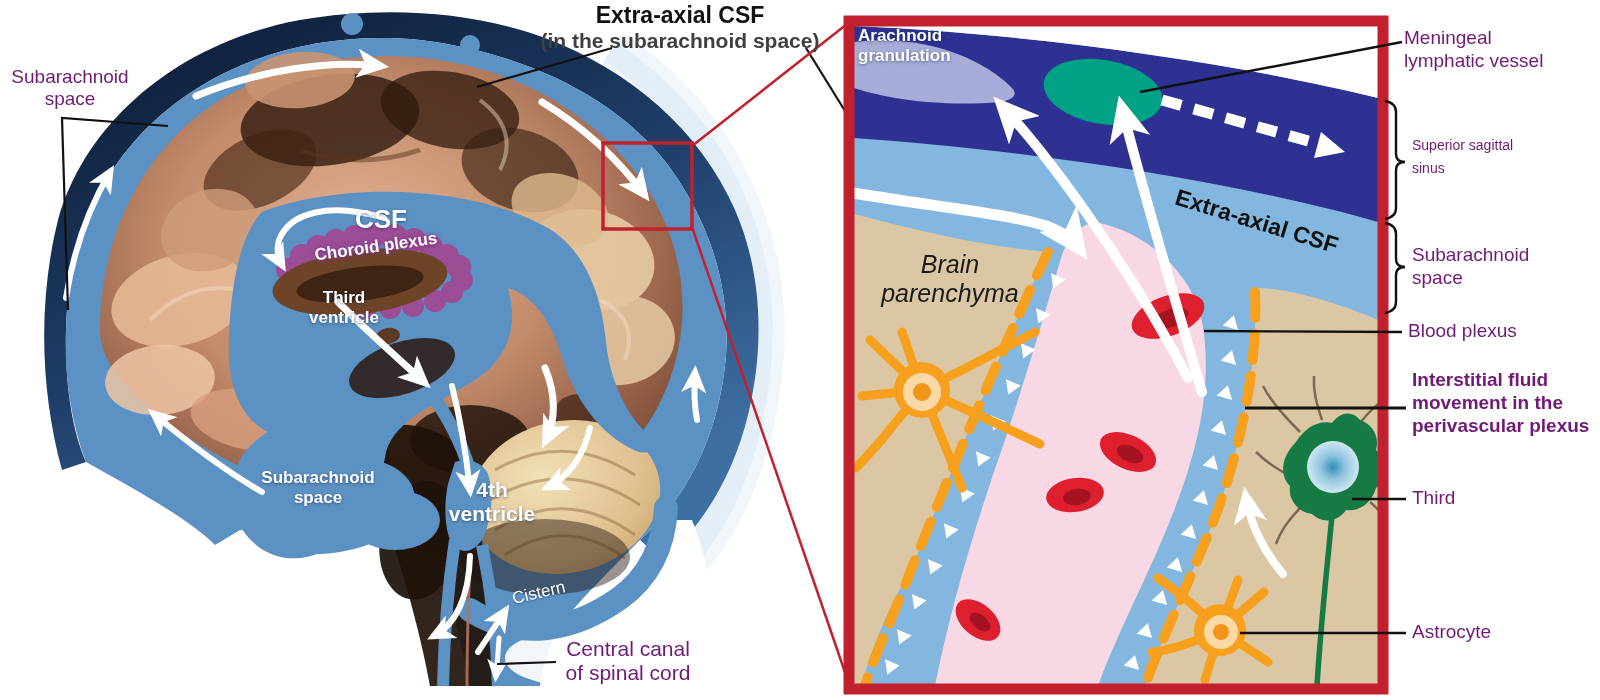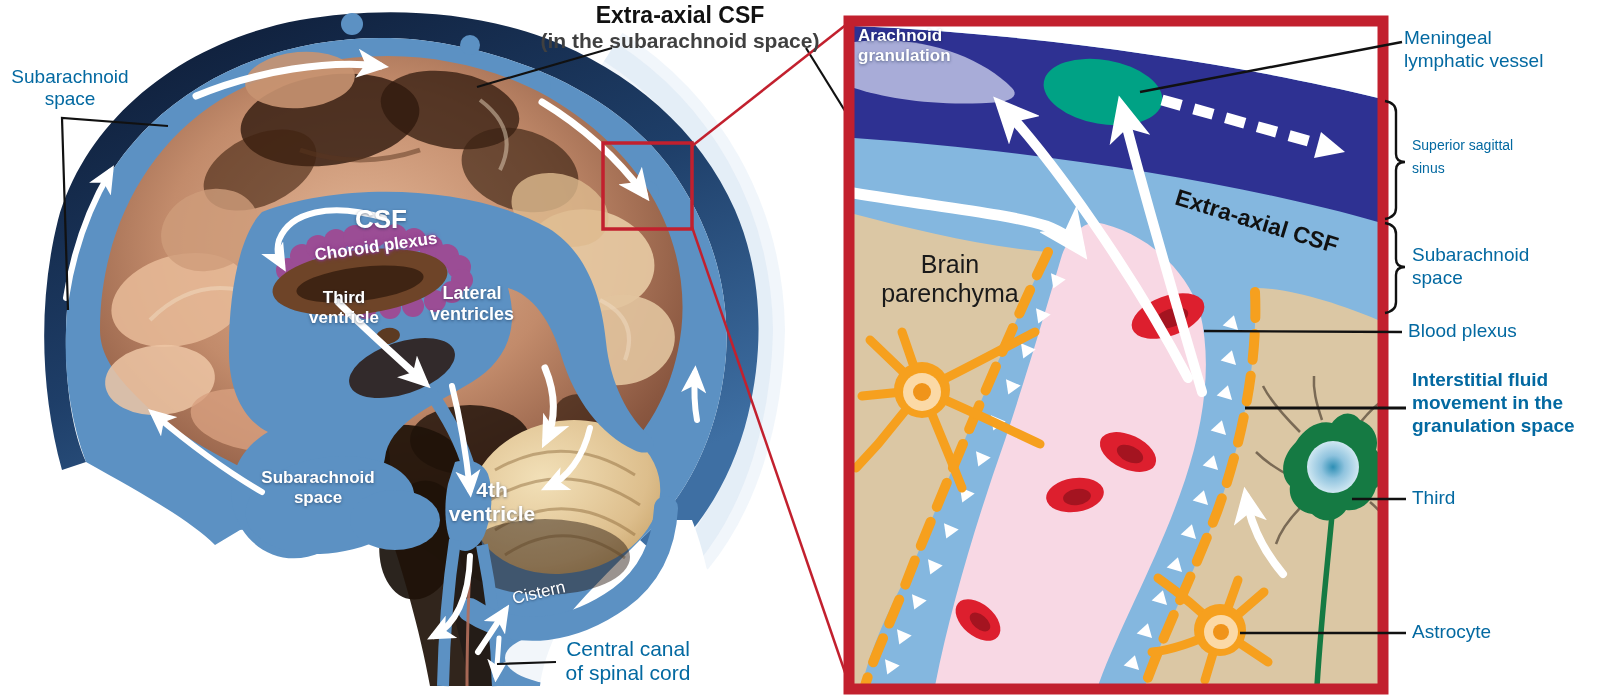--- a/index.html
+++ b/index.html
@@ -1,19 +1,19 @@
 <!DOCTYPE html>
 <html><head>
 <meta charset="utf-8">
 <style>
   html,body{margin:0;padding:0;background:#fff;}
   #stage{position:relative;width:1600px;height:700px;background:#fff;overflow:hidden;
          font-family:"Liberation Sans",sans-serif;}
   #art{position:absolute;left:0;top:0;}
-  .lbl{position:absolute;white-space:pre-line;color:#0369a1;line-height:1.16;
+  .lbl{position:absolute;white-space:pre-line;color:#701a75;line-height:1.16;
        font-family:"Liberation Sans",sans-serif;}
   .c{text-align:center;}
   .b{font-weight:bold;}
   .w{color:#fff;font-weight:bold;text-shadow:0 1px 3px rgba(20,40,70,.55);}
 </style>
 </head>
 <body>
 
 <div id="stage">
 <svg id="art" width="1600" height="700" viewBox="0 0 1600 700">
@@ -306,41 +306,39 @@
 
   <div style="position:absolute;left:520px;top:2px;width:320px;text-align:center;">
     <div class="lbl b" style="position:static;font-size:23px;color:#111;">Extra-axial CSF</div>
     <div class="lbl b" style="position:static;font-size:21px;color:#404040;">(in the subarachnoid space)</div>
   </div>
 
   <div class="lbl w c" style="left:346px;top:204px;width:70px;font-size:26px;">CSF</div>
   <div class="lbl w c" style="left:296px;top:237px;width:160px;font-size:17px;transform:rotate(-8deg);text-shadow:0 0 3px #8E3F8E,0 0 5px #8E3F8E,0 1px 2px #6E2F6E;">Choroid plexus</div>
   <div class="lbl w c" style="left:284px;top:288px;width:120px;font-size:17px;">Third
 ventricle</div>
-  <div class="lbl w c" style="left:402px;top:283px;width:140px;font-size:18px;">Lateral
-ventricles</div>
   <div class="lbl w c" style="left:248px;top:468px;width:140px;font-size:17px;">Subarachnoid
 space</div>
   <div class="lbl w c" style="left:442px;top:478px;width:100px;font-size:21px;">4th
 ventricle</div>
   <div class="lbl" style="left:512px;top:583px;font-size:17px;color:#fff;transform:rotate(-13deg);text-shadow:0 1px 2px rgba(20,40,70,.5);">Cistern</div>
   <div class="lbl c" style="left:538px;top:637px;width:180px;font-size:21px;">Central canal
 of spinal cord</div>
 
   <div class="lbl w" style="left:858px;top:26px;font-size:17px;">Arachnoid
 granulation</div>
-  <div class="lbl c" style="left:870px;top:250px;width:160px;font-size:25px;color:#1a1a1a;">Brain
+  <div class="lbl c" style="left:870px;top:250px;width:160px;font-size:25px;color:#1a1a1a;font-style:italic;">Brain
 parenchyma</div>
   <div class="lbl b" style="left:1180px;top:184px;width:220px;font-size:23px;color:#111;transform:rotate(17deg);transform-origin:0 0;">Extra-axial CSF</div>
 
   <div class="lbl" style="left:1404px;top:26px;font-size:19px;line-height:23px;">Meningeal
 lymphatic vessel</div>
   <div class="lbl" style="left:1412px;top:134px;font-size:14px;line-height:23px;">Superior sagittal
 sinus</div>
   <div class="lbl" style="left:1412px;top:243px;font-size:19px;line-height:23px;">Subarachnoid
 space</div>
   <div class="lbl" style="left:1408px;top:320px;font-size:19px;">Blood plexus</div>
   <div class="lbl b" style="left:1412px;top:368px;font-size:19px;line-height:23px;">Interstitial fluid
 movement in the
-granulation space</div>
+perivascular plexus</div>
   <div class="lbl" style="left:1412px;top:487px;font-size:19px;">Third</div>
   <div class="lbl" style="left:1412px;top:621px;font-size:19px;">Astrocyte</div>
 </div>
 
 </body></html>

